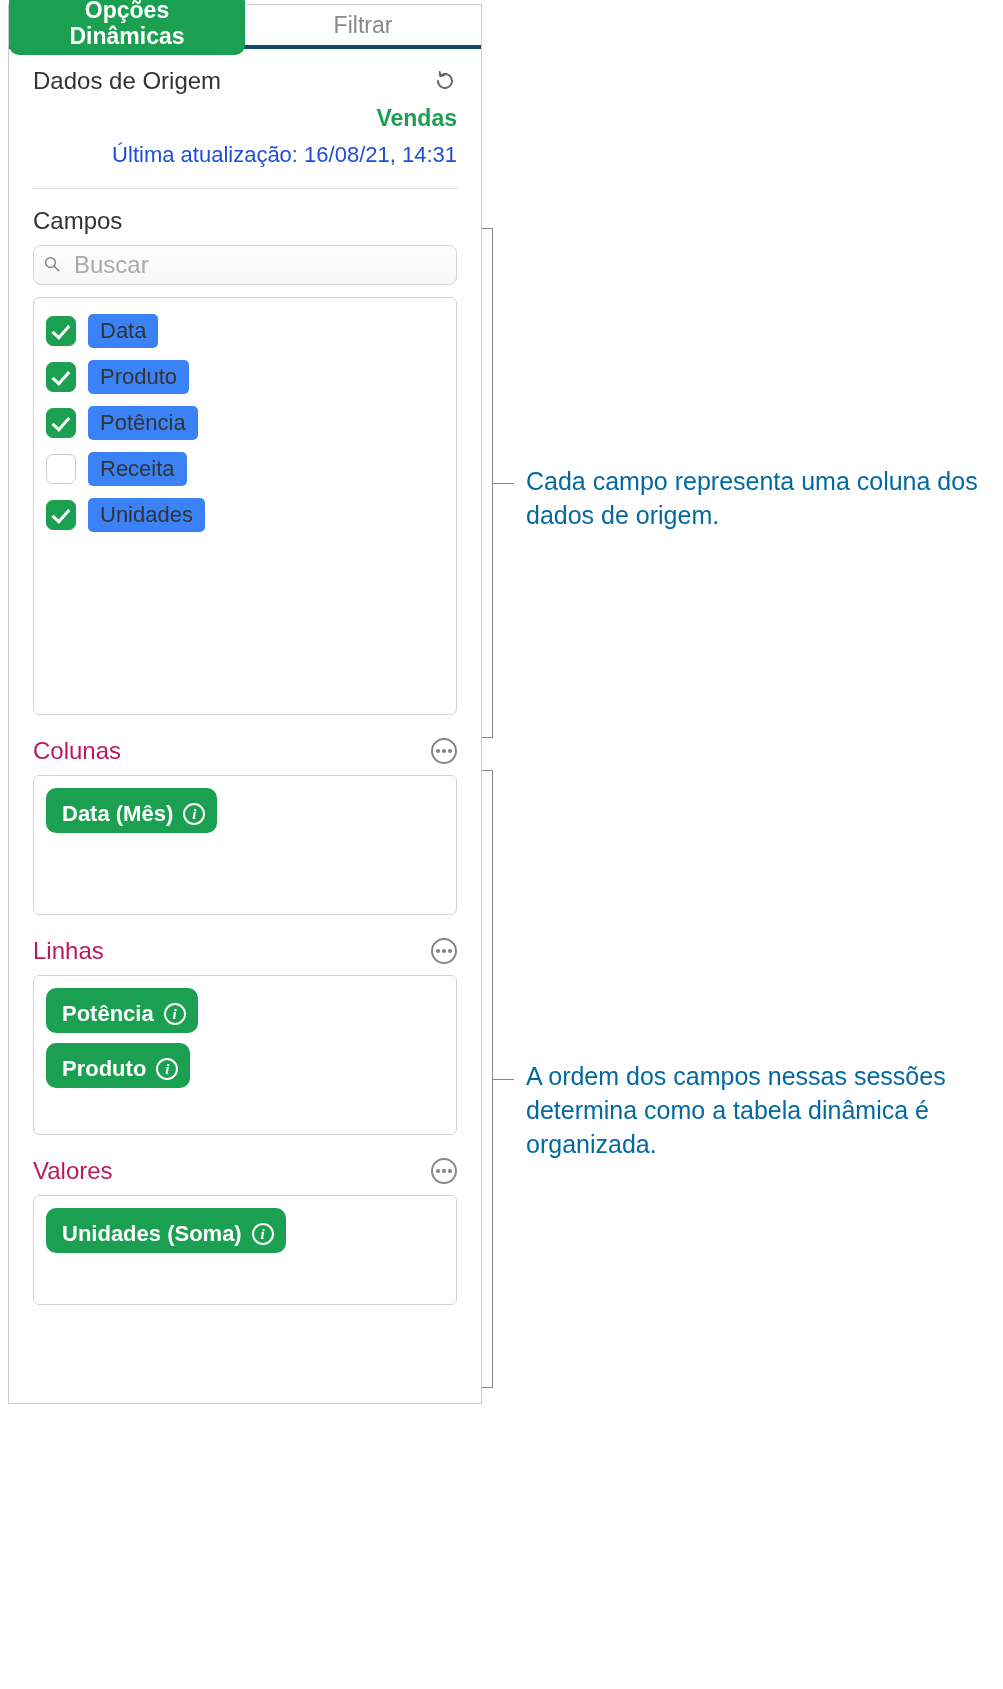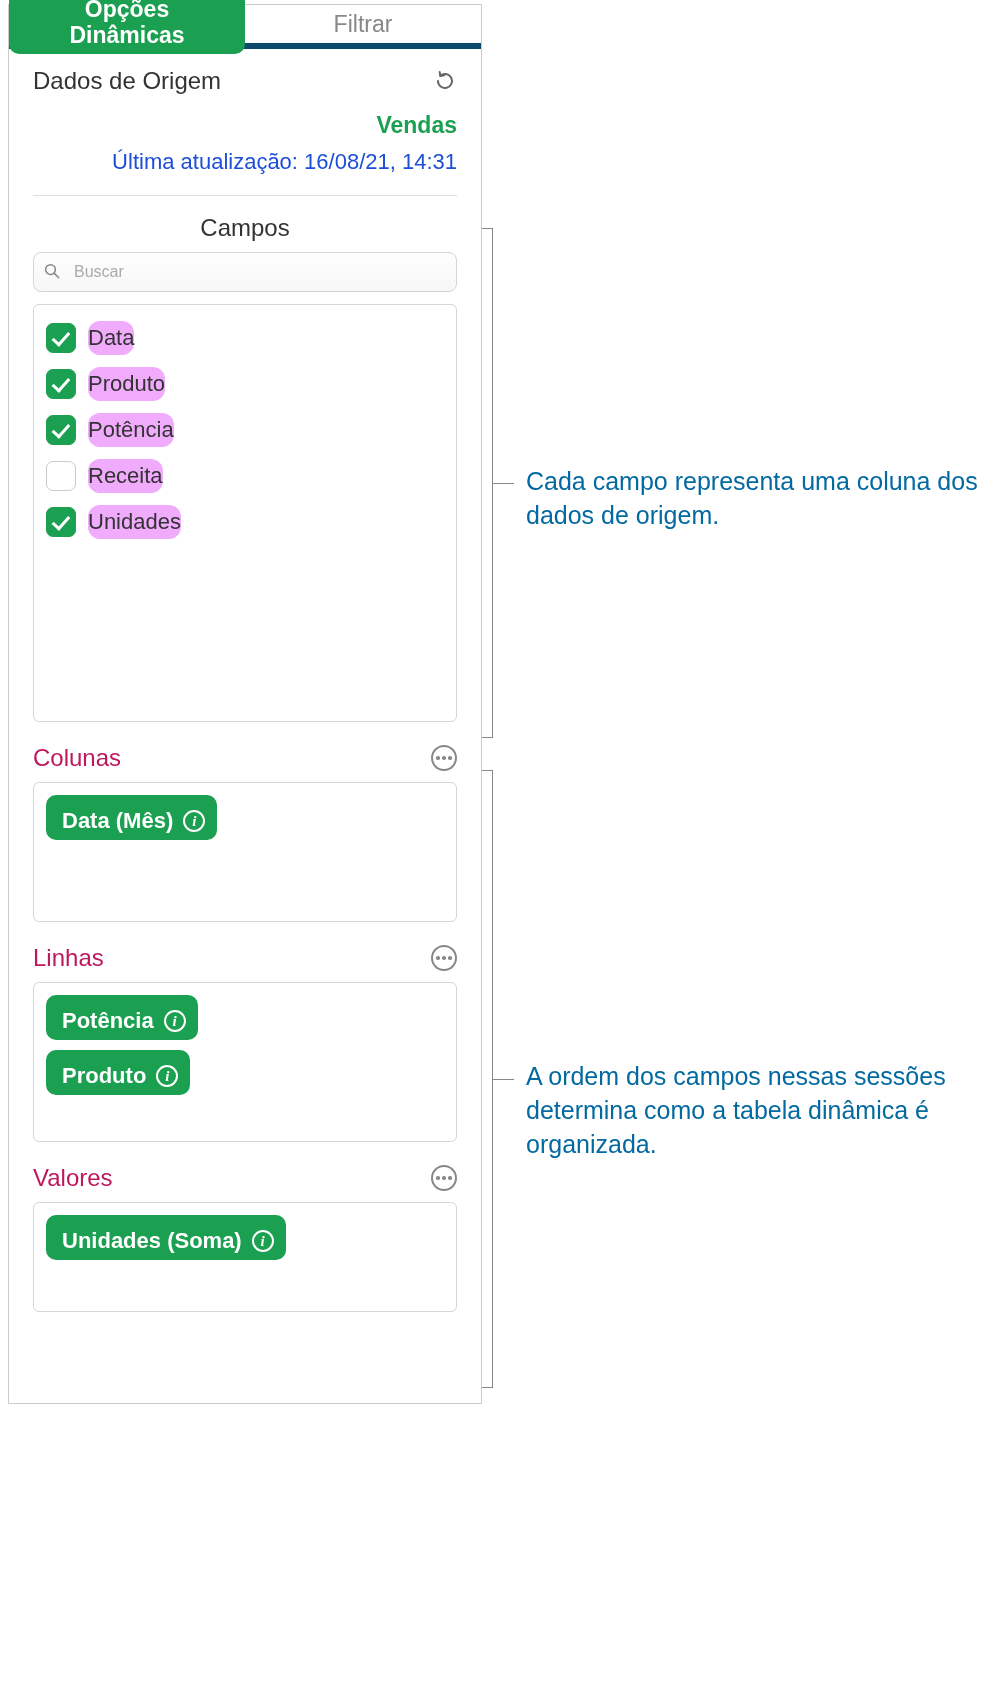--- a/index.html
+++ b/index.html
@@ -19,21 +19,21 @@
     left: 8px;
     top: 4px;
     width: 474px;
     height: 1400px;
     border: 1px solid #ccc;
     background: #fff;
   }
   .tabs {
     display: flex;
     height: 44px;
-    border-bottom: 6px solid #0c4a6e;
+    border-bottom: 4px solid #0c4a6e;
     align-items: center;
   }
   .tab {
     flex: 1;
     text-align: center;
     font-size: 23px;
     color: #888;
     line-height: 44px;
     position: relative;
   }
@@ -58,50 +58,49 @@
     display: flex;
     justify-content: space-between;
     align-items: center;
     font-size: 24px;
     color: #333;
   }
   .refresh-icon svg { display:block; }
   .origin-name {
     color: #1aa050;
     font-weight: 600;
-    margin-top: 17px;
+    margin-top: 10px;
     font-size: 23px;
   }
   .last-update {
     color: #1d4ed8;
     margin-top: 10px;
     font-size: 22px;
   }
   .divider {
     border: none;
     border-top: 1px solid #ddd;
     margin: 20px 24px 0 24px;
   }
   .fields-label {
     padding: 18px 24px 0 24px;
     font-size: 24px;
     color: #333;
-    text-align: center;
   }
   .search-wrap {
     margin: 10px 24px 0 24px;
     position: relative;
   }
   .search-input {
     width: 100%;
     height: 40px;
     border: 1px solid #d5d5d5;
     border-radius: 8px;
     padding: 0 12px 0 40px;
-    font-size: 16px;
+    font-size: 24px;
     color: #555;
     background: linear-gradient(#fdfdfd,#f7f7f7);
   }
   .search-input::placeholder { color: #aaa; }
   .search-icon {
     position: absolute;
     left: 10px;
     top: 50%;
     transform: translateY(-50%);
     color: #888;
@@ -137,23 +136,23 @@
   }
   .cbx.checked::after {
     content: "";
     width: 7px;
     height: 14px;
     border: solid #fff;
     border-width: 0 3px 3px 0;
     transform: rotate(42deg) translate(-1px,-1px);
   }
   .field-chip {
-    background: #f0abfc;
-    border-radius: 12px;
-    padding: 4px 0;
+    background: #3b82f6;
+    border-radius: 5px;
+    padding: 4px 12px;
     font-size: 22px;
     color: #333;
   }
   .group-label-row {
     display: flex;
     justify-content: space-between;
     align-items: center;
     padding: 22px 24px 0 24px;
     font-size: 24px;
     color: #be185d;

